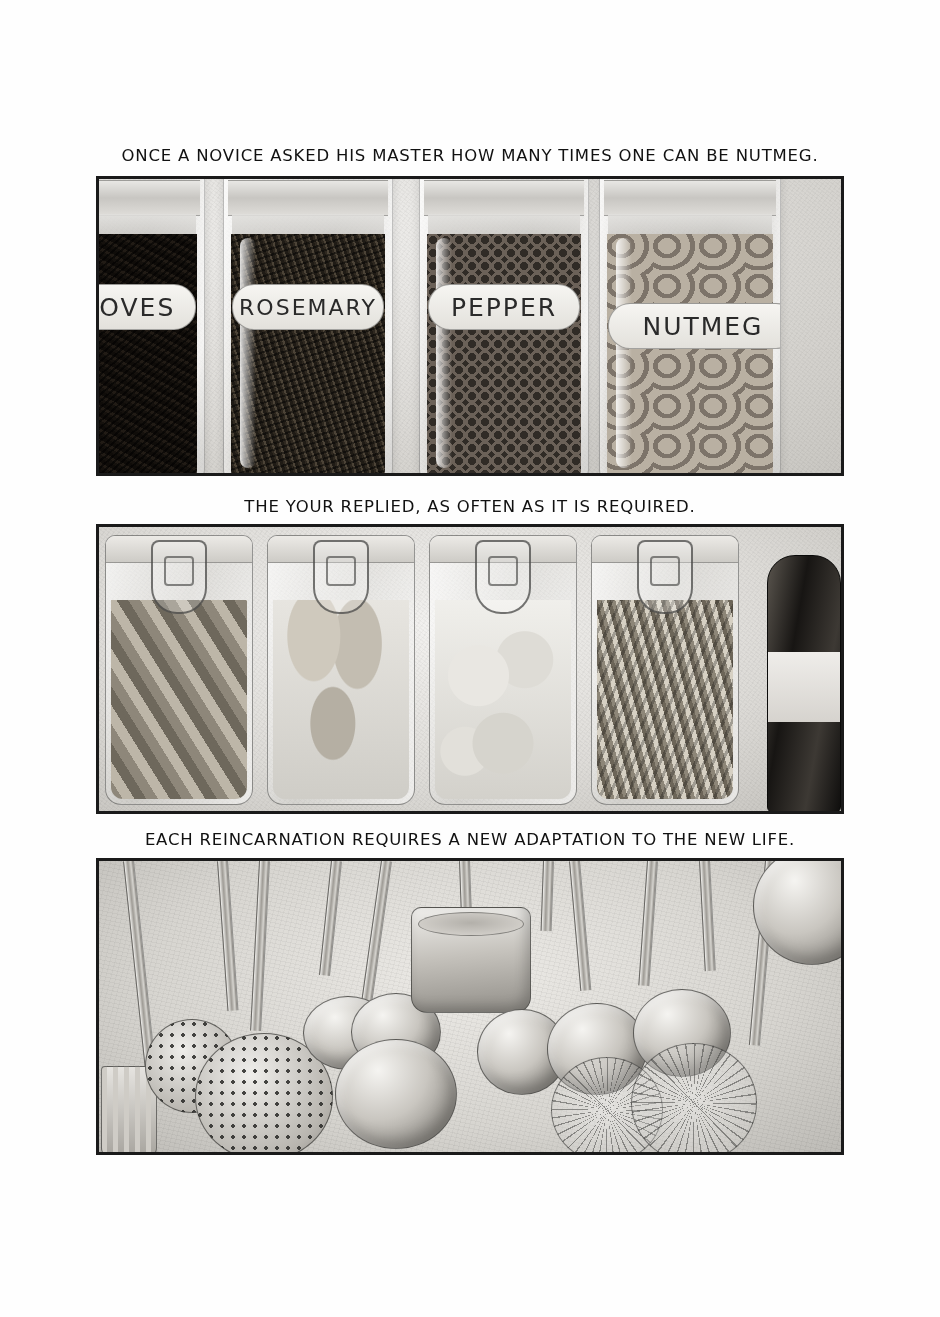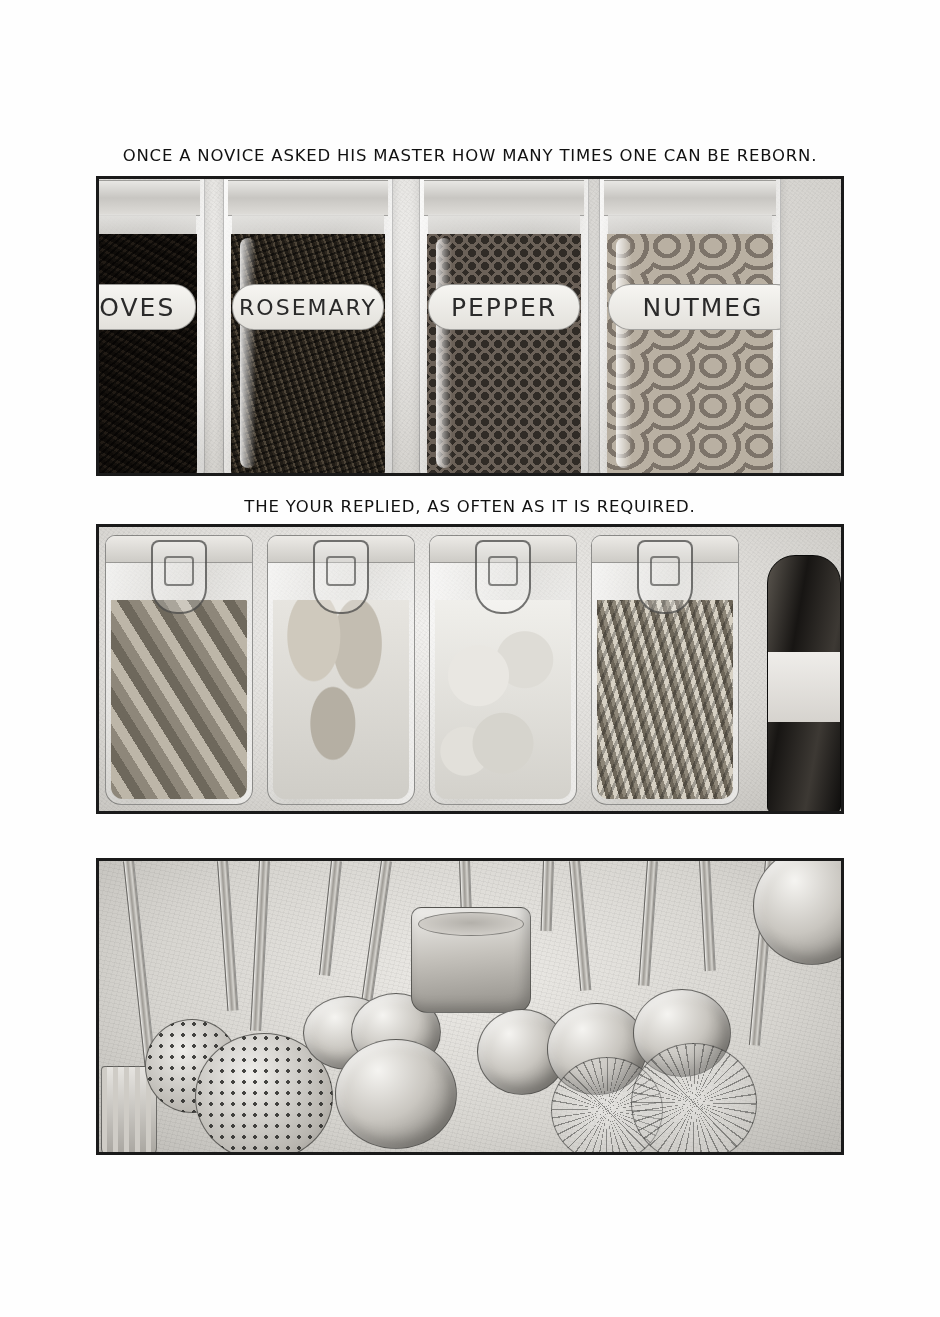--- a/index.html
+++ b/index.html
@@ -284,21 +284,21 @@
                 linear-gradient(180deg, #e6e4e0, #a7a49e);
     border: 1.5px solid rgba(55,55,53,.65);
     border-radius: 4px 4px 10px 10px;
   }
 </style>
 </head>
 <body>
 
 <div class="page">
 
-  <div class="caption" style="position:absolute; left:0; right:0; top:146px;">ONCE A NOVICE ASKED HIS MASTER HOW MANY TIMES ONE CAN BE REBORN.</div>
+  <div class="caption" style="position:absolute; left:0; right:0; top:146px;">ONCE A NOVICE ASKED HIS MASTER HOW MANY TIMES ONE CAN BE NUTMEG.</div>
 
   <div style="position:absolute; left:96px; top:176px;">
     <div class="panel" id="panel-1">
       <div class="p1-bg"></div>
       <div class="p1-grain"></div>
 
       <div class="jar" style="left:-64px;">
         <div class="contents fill-cloves"></div>
         <div class="lid"></div>
         <div class="neck"></div>
@@ -320,21 +320,21 @@
         <div class="neck"></div>
         <div class="gloss"></div>
         <div class="label">PEPPER</div>
       </div>
 
       <div class="jar" style="left:500px; width:180px;">
         <div class="contents fill-nutmeg"></div>
         <div class="lid"></div>
         <div class="neck"></div>
         <div class="gloss"></div>
-        <div class="label" style="right:-18px;">NUTMEG</div>
+        <div class="label" style="right:-18px;margin-top:19px;">NUTMEG</div>
       </div>
     </div>
   </div>
 
   <div class="caption" style="position:absolute; left:0; right:0; top:497px;">THE YOUR REPLIED, AS OFTEN AS IT IS REQUIRED.</div>
 
   <div style="position:absolute; left:96px; top:524px;">
     <div class="panel" id="panel-2">
       <div class="p2-bg"></div>
       <div class="p1-grain"></div>
@@ -362,20 +362,21 @@
         <div class="rim"></div>
         <div class="clamp"></div>
       </div>
 
       <div class="bottle">
         <div class="blabel"></div>
       </div>
     </div>
   </div>
 
+  <div class="caption" style="position:absolute; left:0; right:0; top:830px;">EACH REINCARNATION REQUIRES A NEW ADAPTATION TO THE NEW LIFE.</div>
 
   <div style="position:absolute; left:96px; top:858px;">
     <div class="panel" id="panel-3">
       <div class="p3-bg"></div>
       <div class="p3-grain"></div>
 
       <div class="handle" style="left:24px;  height:215px; transform: rotate(-6deg);"></div>
       <div class="handle" style="left:118px; height:150px; transform: rotate(-4deg);"></div>
       <div class="handle" style="left:160px; height:170px; transform: rotate(3deg);"></div>
       <div class="handle" style="left:232px; height:115px; transform: rotate(6deg);"></div>

